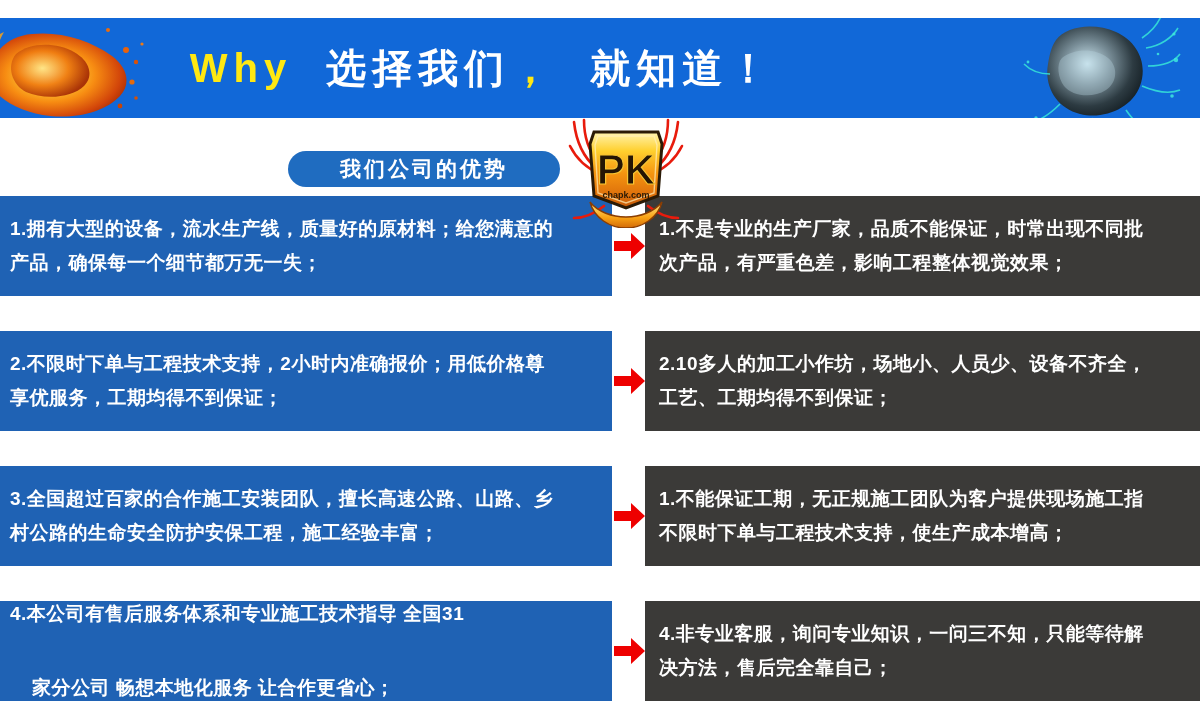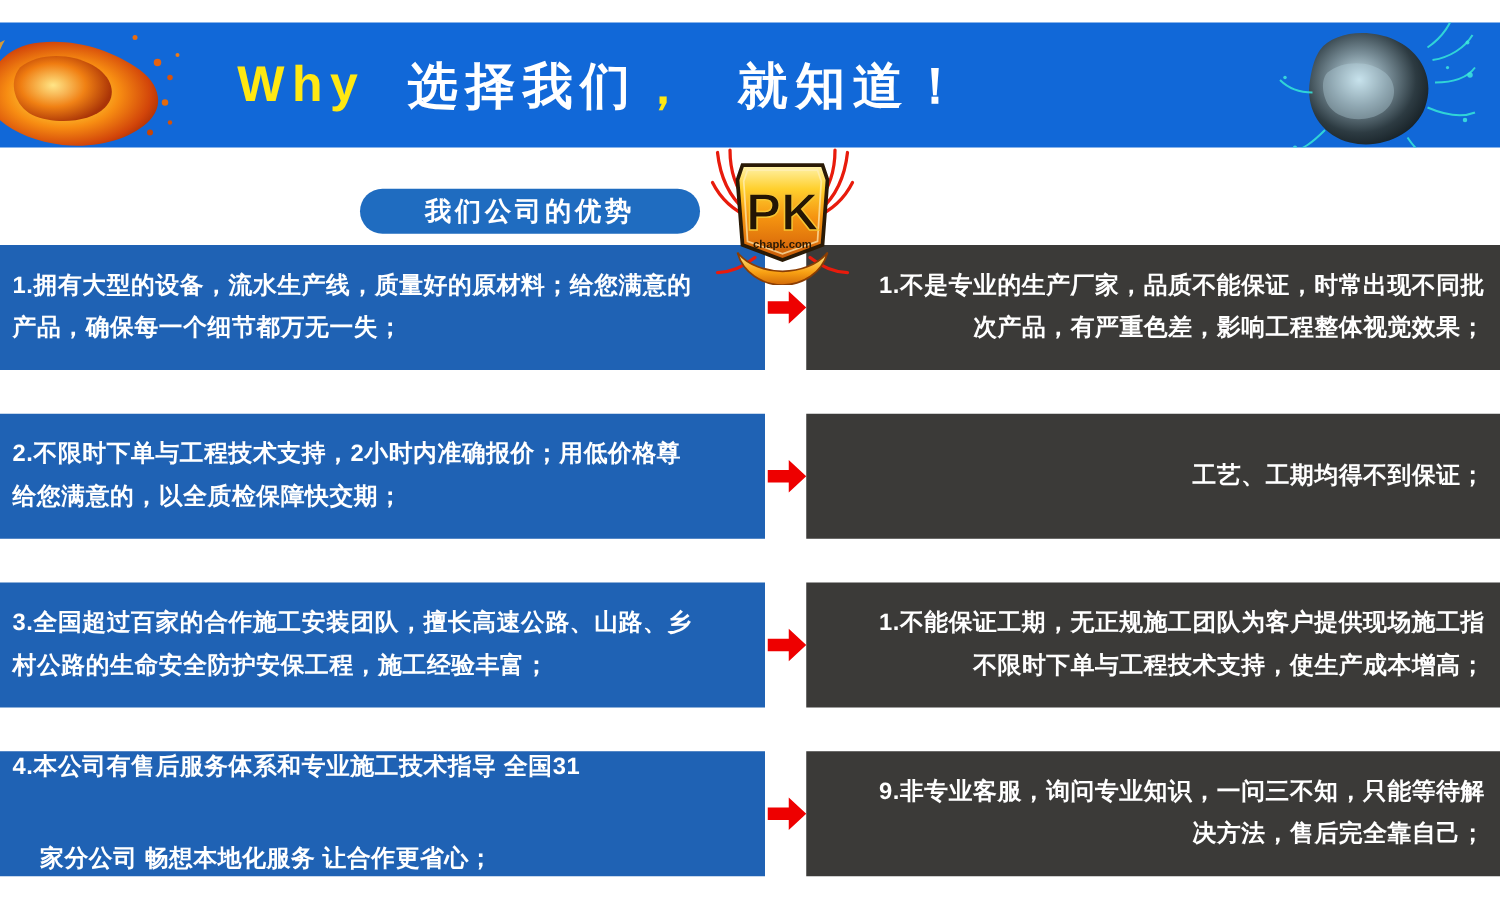--- a/index.html
+++ b/index.html
@@ -130,21 +130,20 @@
     left: 0;
     width: 612px;
     background: #1f62b4;
     padding: 0 14px 0 10px;
   }
   .panel-right {
     left: 645px;
     width: 555px;
     background: #3b3a38;
     padding: 0 12px 0 14px;
-    align-items: flex-end;
   }
   .panel .line { white-space: nowrap; }
   .panel .line.indent { padding-left: 22px; margin-top: 40px; }
 
   .arrow-icon {
     position: absolute;
     left: 614px;
     top: 50%;
     transform: translateY(-50%);
     width: 31px;
@@ -286,26 +285,27 @@
     </svg>
     <div class="panel panel-right">
       <div class="line">1.不是专业的生产厂家，品质不能保证，时常出现不同批</div>
       <div class="line">次产品，有严重色差，影响工程整体视觉效果；</div>
     </div>
   </div>
 
   <div class="cmp-row">
     <div class="panel panel-left">
       <div class="line">2.不限时下单与工程技术支持，2小时内准确报价；用低价格尊</div>
-      <div class="line">给您满意的，以全质检保障快交期；</div>
+      <div class="line">享优服务，工期均得不到保证；</div>
     </div>
     <svg class="arrow-icon" viewBox="0 0 31 28">
       <path d="M0 9 L17 9 L17 1 L31 14 L17 27 L17 19 L0 19 Z" fill="#ee0000"></path>
     </svg>
     <div class="panel panel-right">
+      <div class="line">2.10多人的加工小作坊，场地小、人员少、设备不齐全，</div>
       <div class="line">工艺、工期均得不到保证；</div>
     </div>
   </div>
 
   <div class="cmp-row">
     <div class="panel panel-left">
       <div class="line">3.全国超过百家的合作施工安装团队，擅长高速公路、山路、乡</div>
       <div class="line">村公路的生命安全防护安保工程，施工经验丰富；</div>
     </div>
     <svg class="arrow-icon" viewBox="0 0 31 28">
@@ -319,18 +319,18 @@
 
   <div class="cmp-row">
     <div class="panel panel-left">
       <div class="line">4.本公司有售后服务体系和专业施工技术指导 全国31</div>
       <div class="line indent">家分公司 畅想本地化服务 让合作更省心；</div>
     </div>
     <svg class="arrow-icon" viewBox="0 0 31 28">
       <path d="M0 9 L17 9 L17 1 L31 14 L17 27 L17 19 L0 19 Z" fill="#ee0000"></path>
     </svg>
     <div class="panel panel-right">
-      <div class="line">9.非专业客服，询问专业知识，一问三不知，只能等待解</div>
+      <div class="line">4.非专业客服，询问专业知识，一问三不知，只能等待解</div>
       <div class="line">决方法，售后完全靠自己；</div>
     </div>
   </div>
 
 </div>
 
 </body></html>

